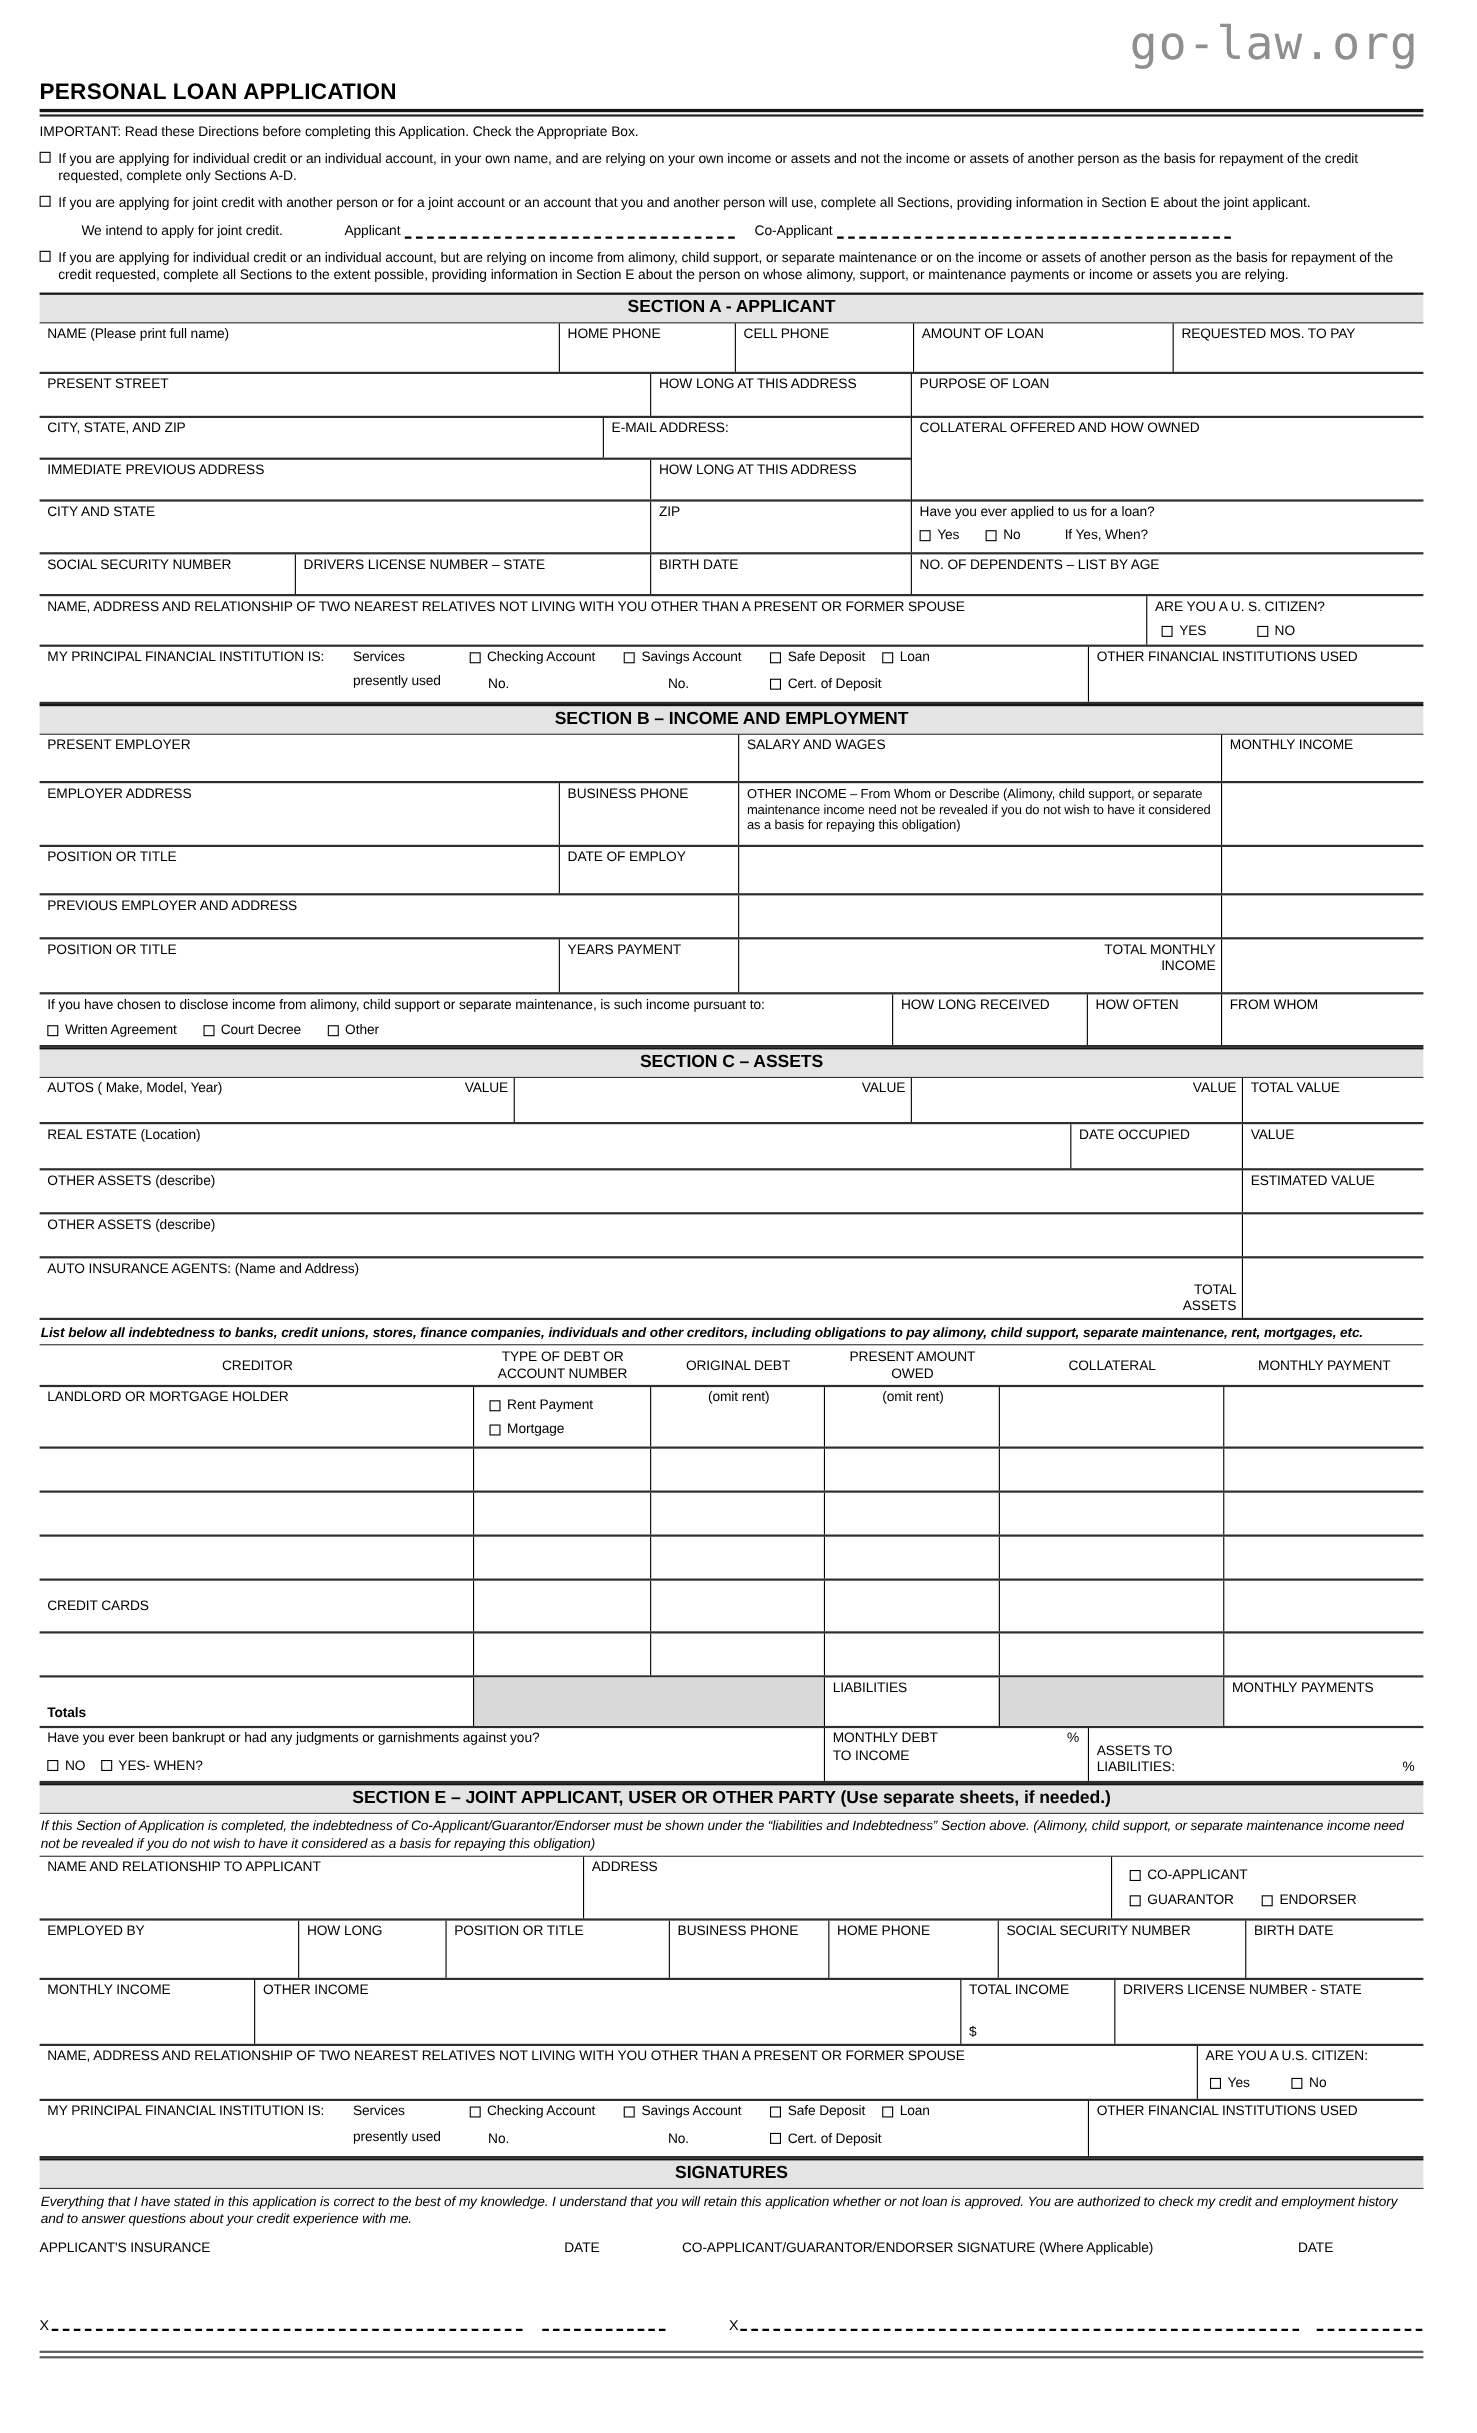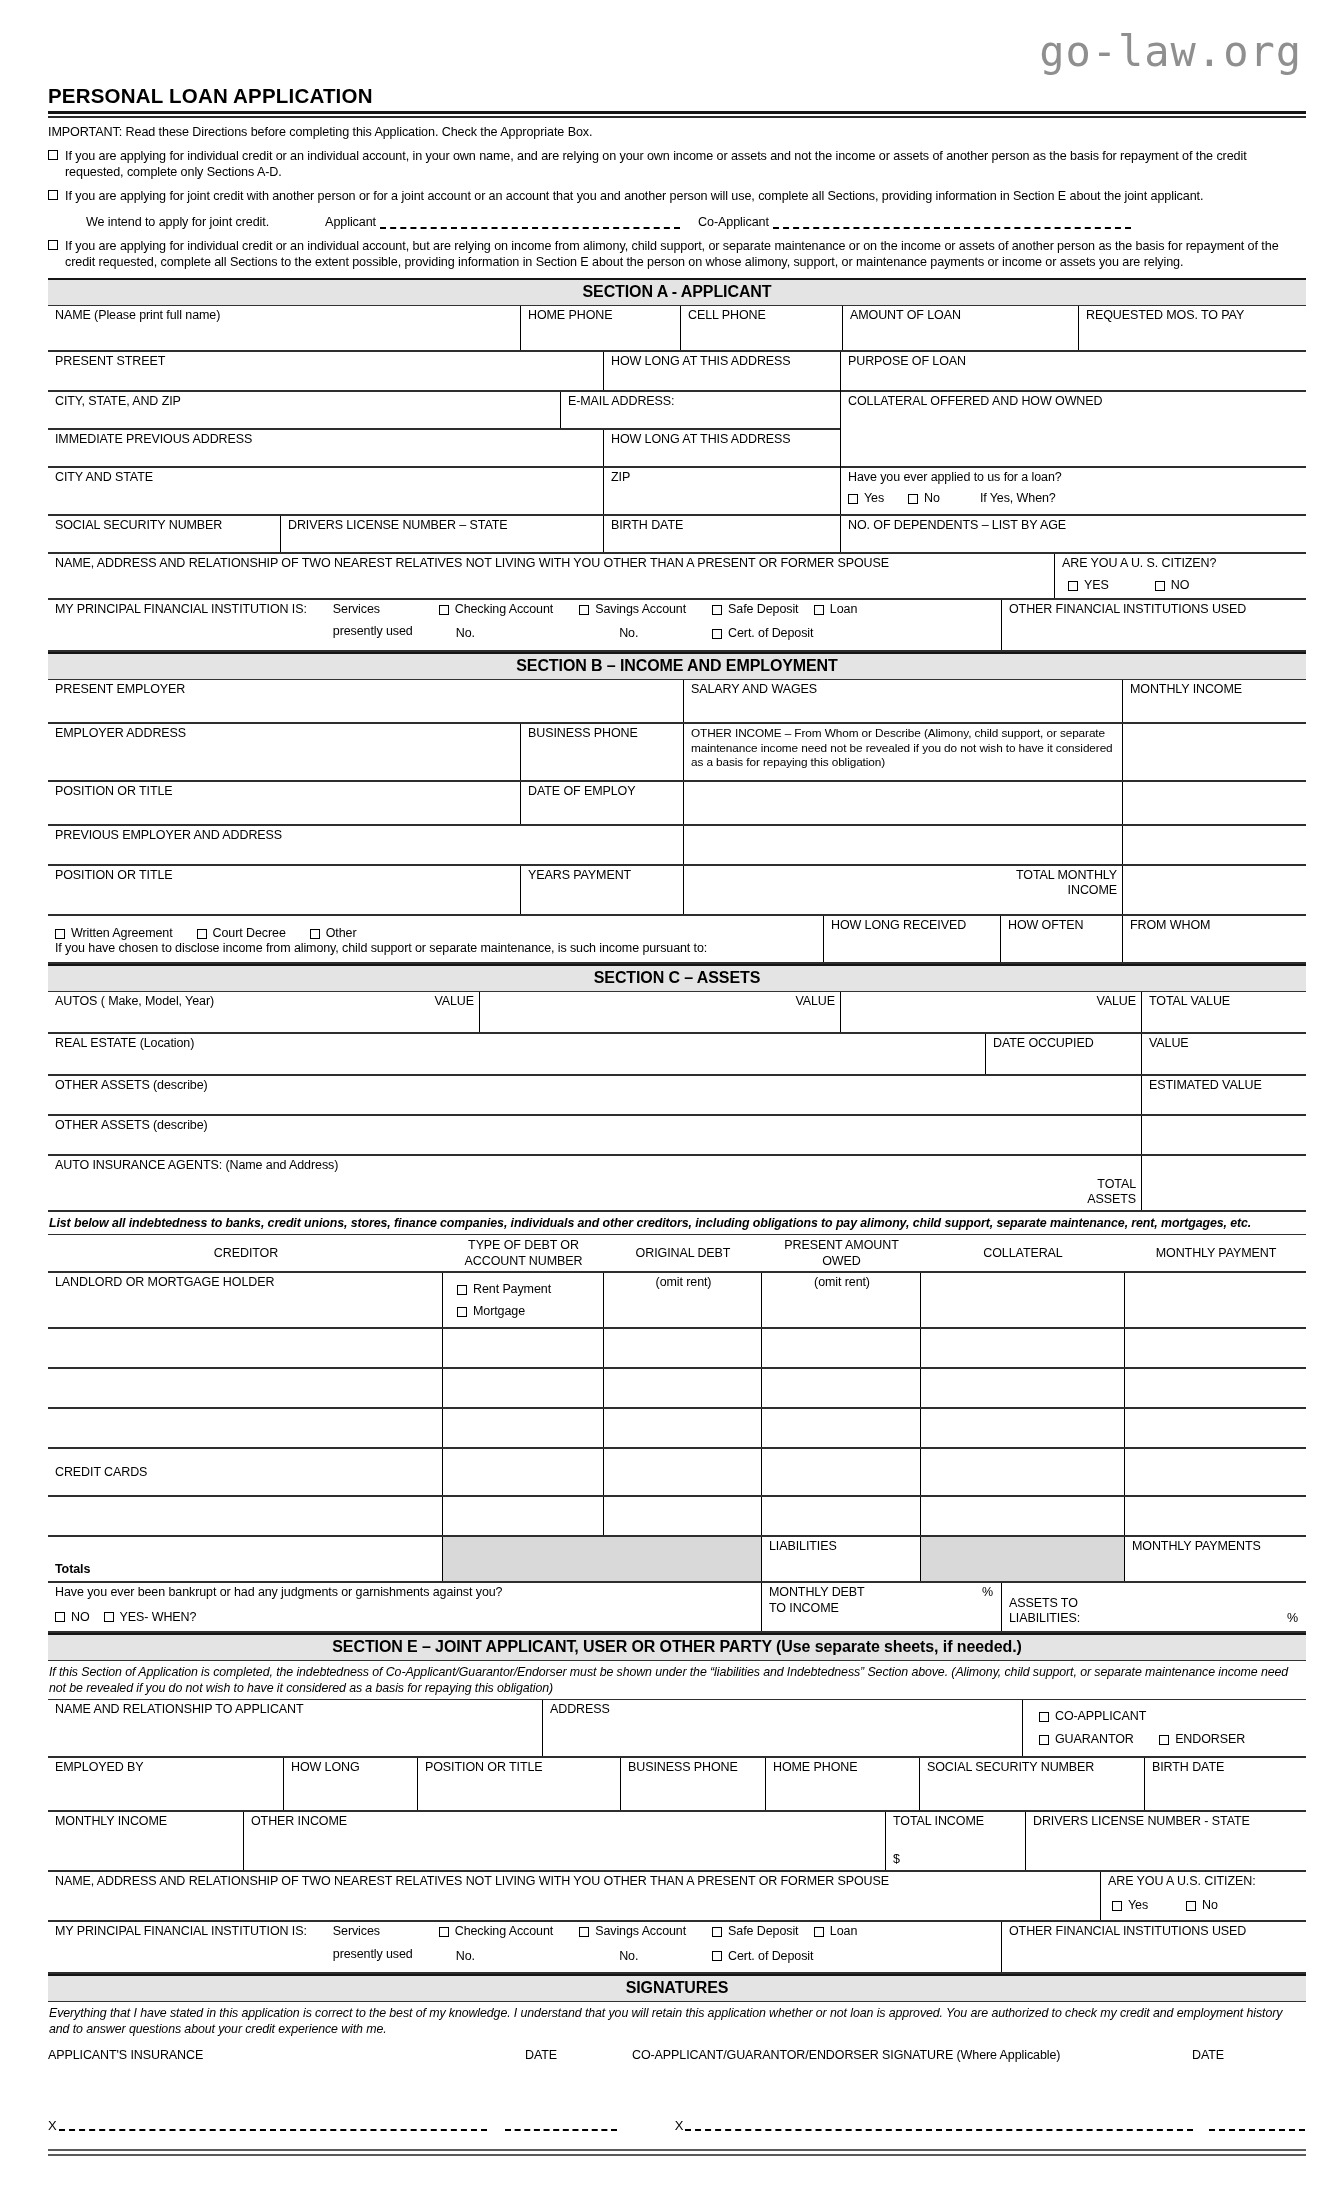--- a/index.html
+++ b/index.html
@@ -1,21 +1,21 @@
 <!DOCTYPE html>
 <html><head>
 <meta charset="utf-8">
 <style>
   * { box-sizing: border-box; }
   html,body { margin:0; padding:0; }
   body {
     width:1343px; height:2212px; overflow:hidden; background:#fff; color:#000;
     font-family:"Liberation Sans","DejaVu Sans",sans-serif;
   }
-  .page { width:1258px; margin-left:48px; padding-top:30px; }
+  .page { width:1258px; margin-left:36px; padding-top:18px; }
 
   .logo {
     text-align:right; font-family:"DejaVu Sans Mono","Liberation Mono",monospace;
     font-size:42px; color:#8f8f8f; letter-spacing:1px; line-height:1.05; padding-right:4px;
   }
   .title { font-size:20.5px; font-weight:bold; letter-spacing:.2px; margin-top:10px; }
   .title-rule { margin-top:3px; height:7px; border-top:3px solid #151515; border-bottom:2px solid #2a2a2a; }
 
   .intro { font-size:12.6px; line-height:1.28; letter-spacing:-0.1px; }
   .intro p { margin:6px 0 0 0; }
@@ -222,35 +222,35 @@
   <div class="row" style="height:50px">
     <div class="cl" style="width:472px">POSITION OR TITLE</div>
     <div class="cl bl" style="width:163px">YEARS PAYMENT</div>
     <div class="cl bl" style="width:439px;display:flex;justify-content:flex-end">
       <span class="ra" style="width:112px">TOTAL MONTHLY INCOME</span>
     </div>
     <div class="cl bl" style="flex:1"></div>
   </div>
   <div class="row" style="height:48px">
     <div class="cl" style="width:775px">
+      <div>If you have chosen to disclose income from alimony, child support or separate maintenance, is such income pursuant to:</div>
       <div style="margin-top:8px;display:flex">
         <span class="cbl">
             <span class="cb"></span>
             <span>Written Agreement</span>
           </span>
         <span class="cbl" style="margin-left:24px">
             <span class="cb"></span>
             <span>Court Decree</span>
           </span>
         <span class="cbl" style="margin-left:24px">
             <span class="cb"></span>
             <span>Other</span>
           </span>
       </div>
-      <div>If you have chosen to disclose income from alimony, child support or separate maintenance, is such income pursuant to:</div>
     </div>
     <div class="cl bl" style="width:177px">HOW LONG RECEIVED</div>
     <div class="cl bl" style="width:122px">HOW OFTEN</div>
     <div class="cl bl" style="flex:1">FROM WHOM</div>
   </div>
 
   <div class="band">SECTION C – ASSETS</div>
   <div class="row" style="height:42px">
     <div class="cl sb" style="width:431px">
       <span>AUTOS ( Make, Model, Year)</span>

